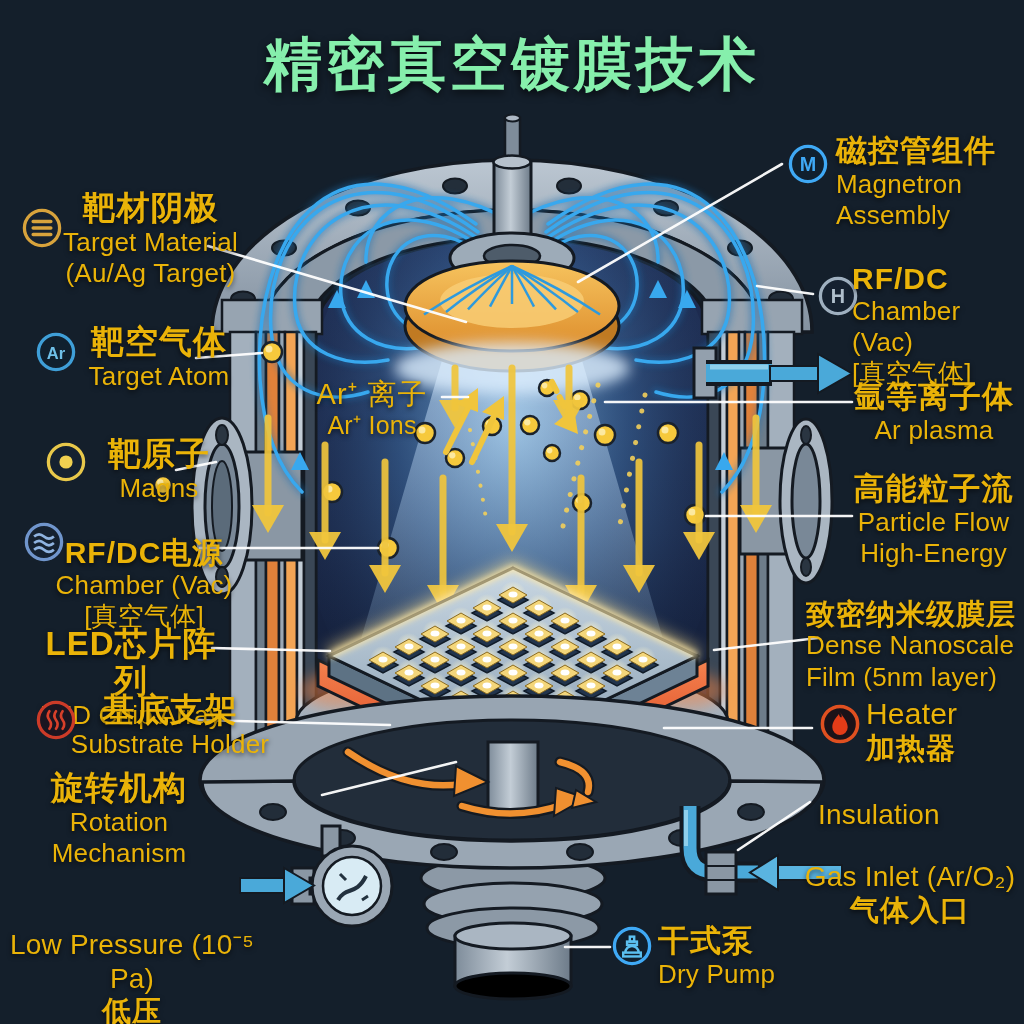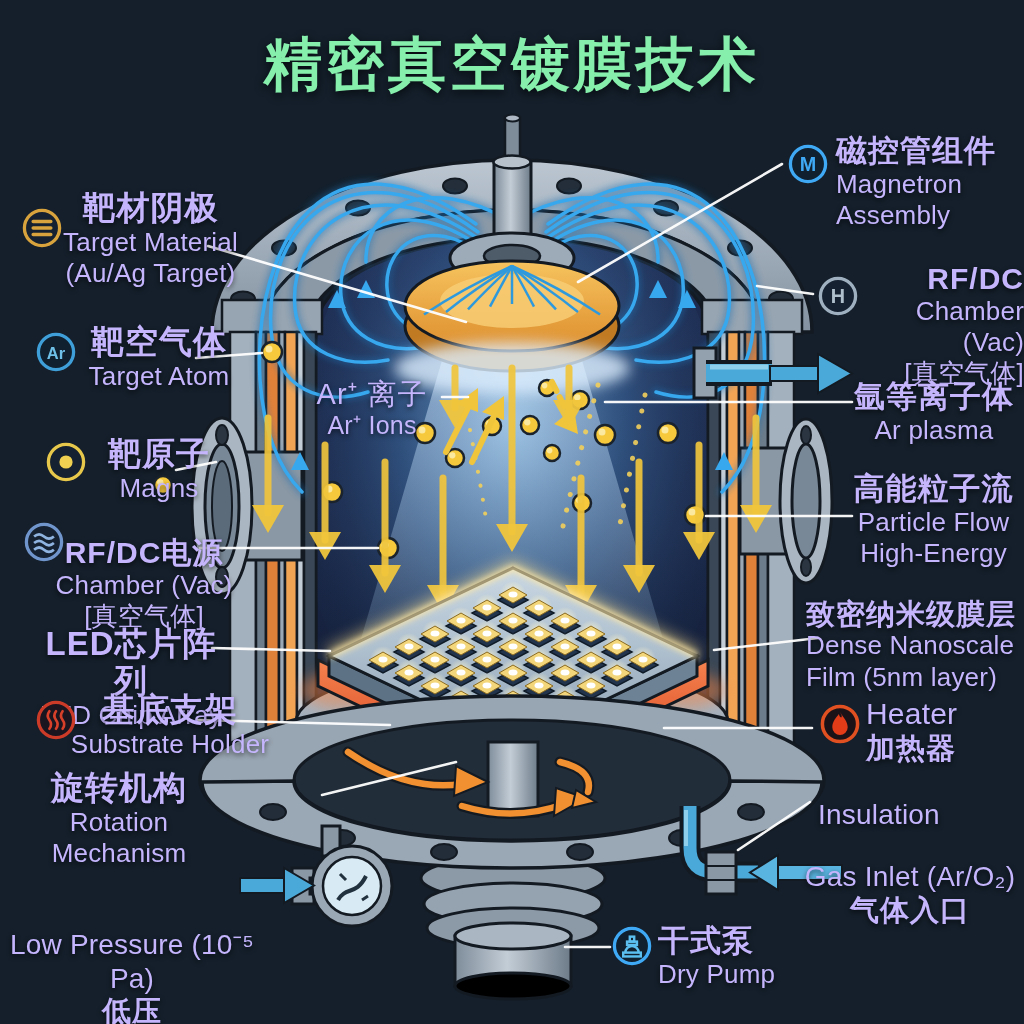--- a/index.html
+++ b/index.html
@@ -2,21 +2,21 @@
 <html lang="zh"><head>
 <meta charset="utf-8">
 <style>
   html,body{margin:0;padding:0;background:#0b141d;}
   .stage{position:relative;width:1024px;height:1024px;overflow:hidden;
          background:#141f2b;font-family:"Liberation Sans",sans-serif;}
   .stage svg.diagram{position:absolute;left:0;top:0;}
   .title{position:absolute;left:0;top:26px;width:1024px;text-align:center;
          color:#86efac;font-size:58px;font-weight:bold;letter-spacing:4px;
          text-shadow:0 3px 8px rgba(0,0,0,.7);}
-  .lbl{position:absolute;color:#c4b5fd;text-shadow:0 2px 5px rgba(0,0,0,.65);}
+  .lbl{position:absolute;color:#eab308;text-shadow:0 2px 5px rgba(0,0,0,.65);}
   .lbl .zh{display:block;font-weight:bold;font-size:33px;line-height:1.12;letter-spacing:1px;}
   .lbl .zh.s30{font-size:30px;} .lbl .zh.s29{font-size:29px;} .lbl .zh.s31{font-size:31px;}
   .lbl .en{display:block;font-size:26px;line-height:1.2;font-weight:normal;letter-spacing:.2px;}
   .lbl .en.s28{font-size:28px;}
   .ico{position:absolute;width:44px;height:44px;}
   .ico svg{width:100%;height:100%;display:block;}
 </style>
 </head>
 <body>
 
@@ -605,21 +605,21 @@
   <span class="en">Magnetron</span>
   <span class="en">Assembly</span>
 </div>
 
 <span class="ico" style="left:816px;top:274px">
   <svg viewBox="0 0 40 40">
         <circle cx="20" cy="20" r="16" fill="#152130" stroke="#9fb0c0" stroke-width="3"></circle>
   <text x="20" y="26.5" text-anchor="middle" font-size="18" font-weight="bold" fill="#b0bfcc" font-family="Liberation Sans,sans-serif">H</text>
       </svg>
     </span>
-<div class="lbl" style="left:852px;top:262px;width:172px;text-align:right">
+<div class="lbl" style="left:852px;top:262px;width:172px;text-align:left">
   <span class="zh s30">RF/DC</span>
   <span class="en">Chamber (Vac)</span>
   <span class="en">[真空气体]</span>
 </div>
 
 <div class="lbl" style="left:850px;top:380px;width:168px;text-align:center">
   <span class="zh s31">氩等离子体</span>
   <span class="en">Ar plasma</span>
 </div>
 

